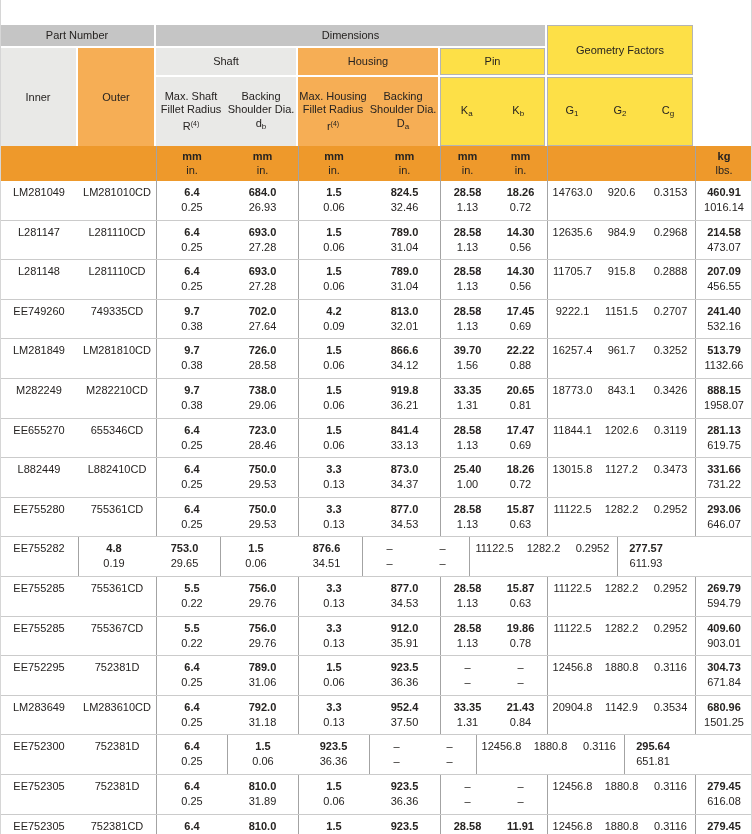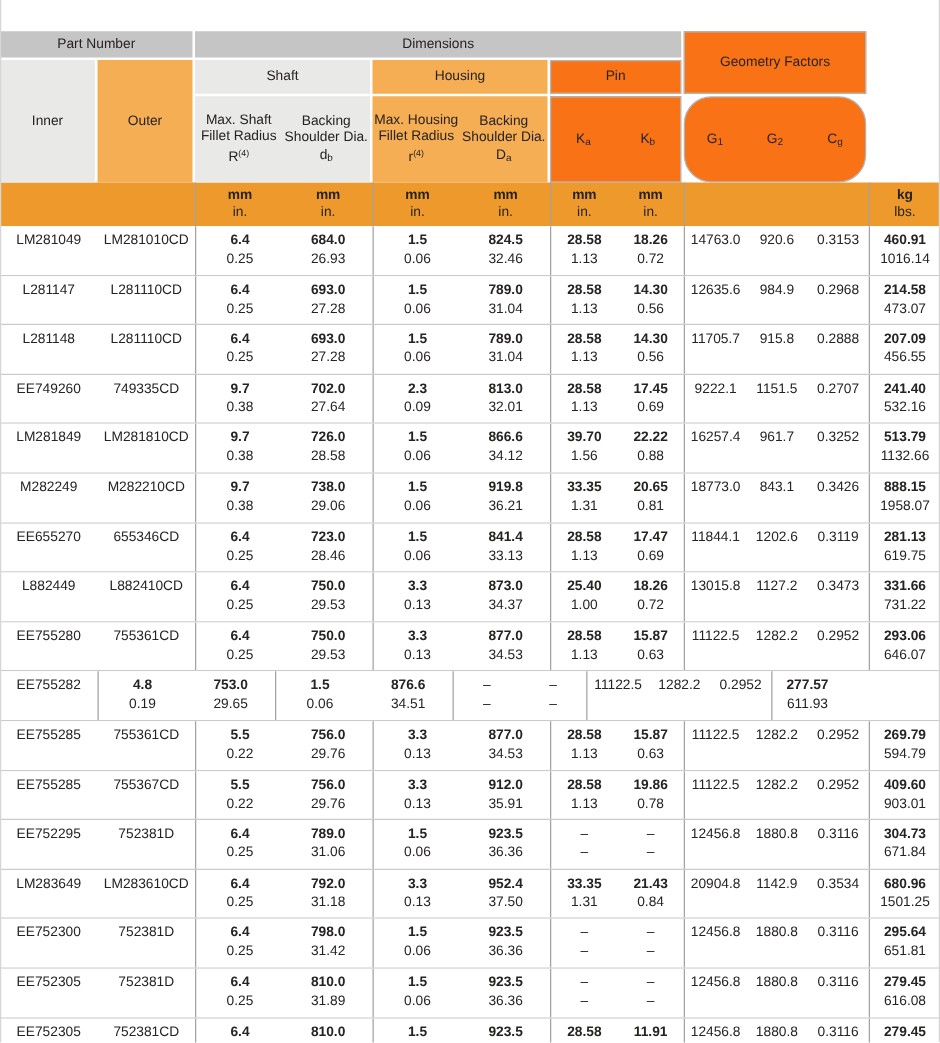--- a/index.html
+++ b/index.html
@@ -21,35 +21,35 @@
     grid-template-rows:21px 27px 69px;
     gap:2px;
     background:#fff;
     width:752px; height:121px;margin-top:25px;
   }
   .hcell{ display:flex; align-items:center; justify-content:center; text-align:center;
           font-size:11px; line-height:13px; }
   .bg-band   { background:#c5c5c5; }
   .bg-lgray  { background:#e9e9e7; }
   .bg-lor    { background:#f6ae55; }
-  .whitecell { background:#f97316; border:1px solid #b4b4b4; }
+  .whitecell { background:#fde047; border:1px solid #b4b4b4; }
 
   .hc-pn       { grid-column:1/3; grid-row:1; }
   .hc-dims     { grid-column:3/6; grid-row:1;text-align:right; }
   .hc-geom     { grid-column:6;   grid-row:1/3; }
   .hc-wt       { grid-column:7;   grid-row:1/4; }
   .hc-inner    { grid-column:1;   grid-row:2/4; }
   .hc-outer    { grid-column:2;   grid-row:2/4; }
   .hc-shaft    { grid-column:3;   grid-row:2; }
   .hc-housing  { grid-column:4;   grid-row:2; }
   .hc-pin      { grid-column:5;   grid-row:2; }
   .hc-shaftcols   { grid-column:3; grid-row:3; }
   .hc-housingcols { grid-column:4; grid-row:3; }
   .hc-pincols     { grid-column:5; grid-row:3; }
-  .hc-geomcols    { grid-column:6; grid-row:3;border-radius:22px; }
+  .hc-geomcols    { grid-column:6; grid-row:3; }
 
   .subwrap{ display:flex; width:100%; height:100%; align-items:center; }
   .sub{ flex:1; display:flex; flex-direction:column; align-items:center; justify-content:center;
         text-align:center; font-size:11px; line-height:13px; height:100%; padding:0 1px; }
   .symline{ margin-top:1px; }
   sup{ font-size:7px; vertical-align:4px; }
   sub{ font-size:8px; vertical-align:-2px; }
 
   
   .units{ display:flex; width:752px; height:35px; background:#ee992b; }
@@ -344,21 +344,21 @@
         </div>
         <div class="cell d-dim sep">
           <div class="m">9.7</div>
           <div class="i">0.38</div>
         </div>
         <div class="cell d-dim">
           <div class="m">702.0</div>
           <div class="i">27.64</div>
         </div>
         <div class="cell d-dim sep">
-          <div class="m">2.3</div>
+          <div class="m">4.2</div>
           <div class="i">0.09</div>
         </div>
         <div class="cell d-dim">
           <div class="m">813.0</div>
           <div class="i">32.01</div>
         </div>
         <div class="cell d-ka sep">
           <div class="m">28.58</div>
           <div class="i">1.13</div>
         </div>
@@ -831,24 +831,20 @@
         <div class="cell d-inner">
           <div class="i">EE752300</div>
         </div>
         <div class="cell d-outer">
           <div class="i">752381D</div>
         </div>
         <div class="cell d-dim sep">
           <div class="m">6.4</div>
           <div class="i">0.25</div>
         </div>
-        <div class="cell d-dim">
-          <div class="m">798.0</div>
-          <div class="i">31.42</div>
-        </div>
         <div class="cell d-dim sep">
           <div class="m">1.5</div>
           <div class="i">0.06</div>
         </div>
         <div class="cell d-dim">
           <div class="m">923.5</div>
           <div class="i">36.36</div>
         </div>
         <div class="cell d-ka sep">
           <div class="m nodash">–</div>

